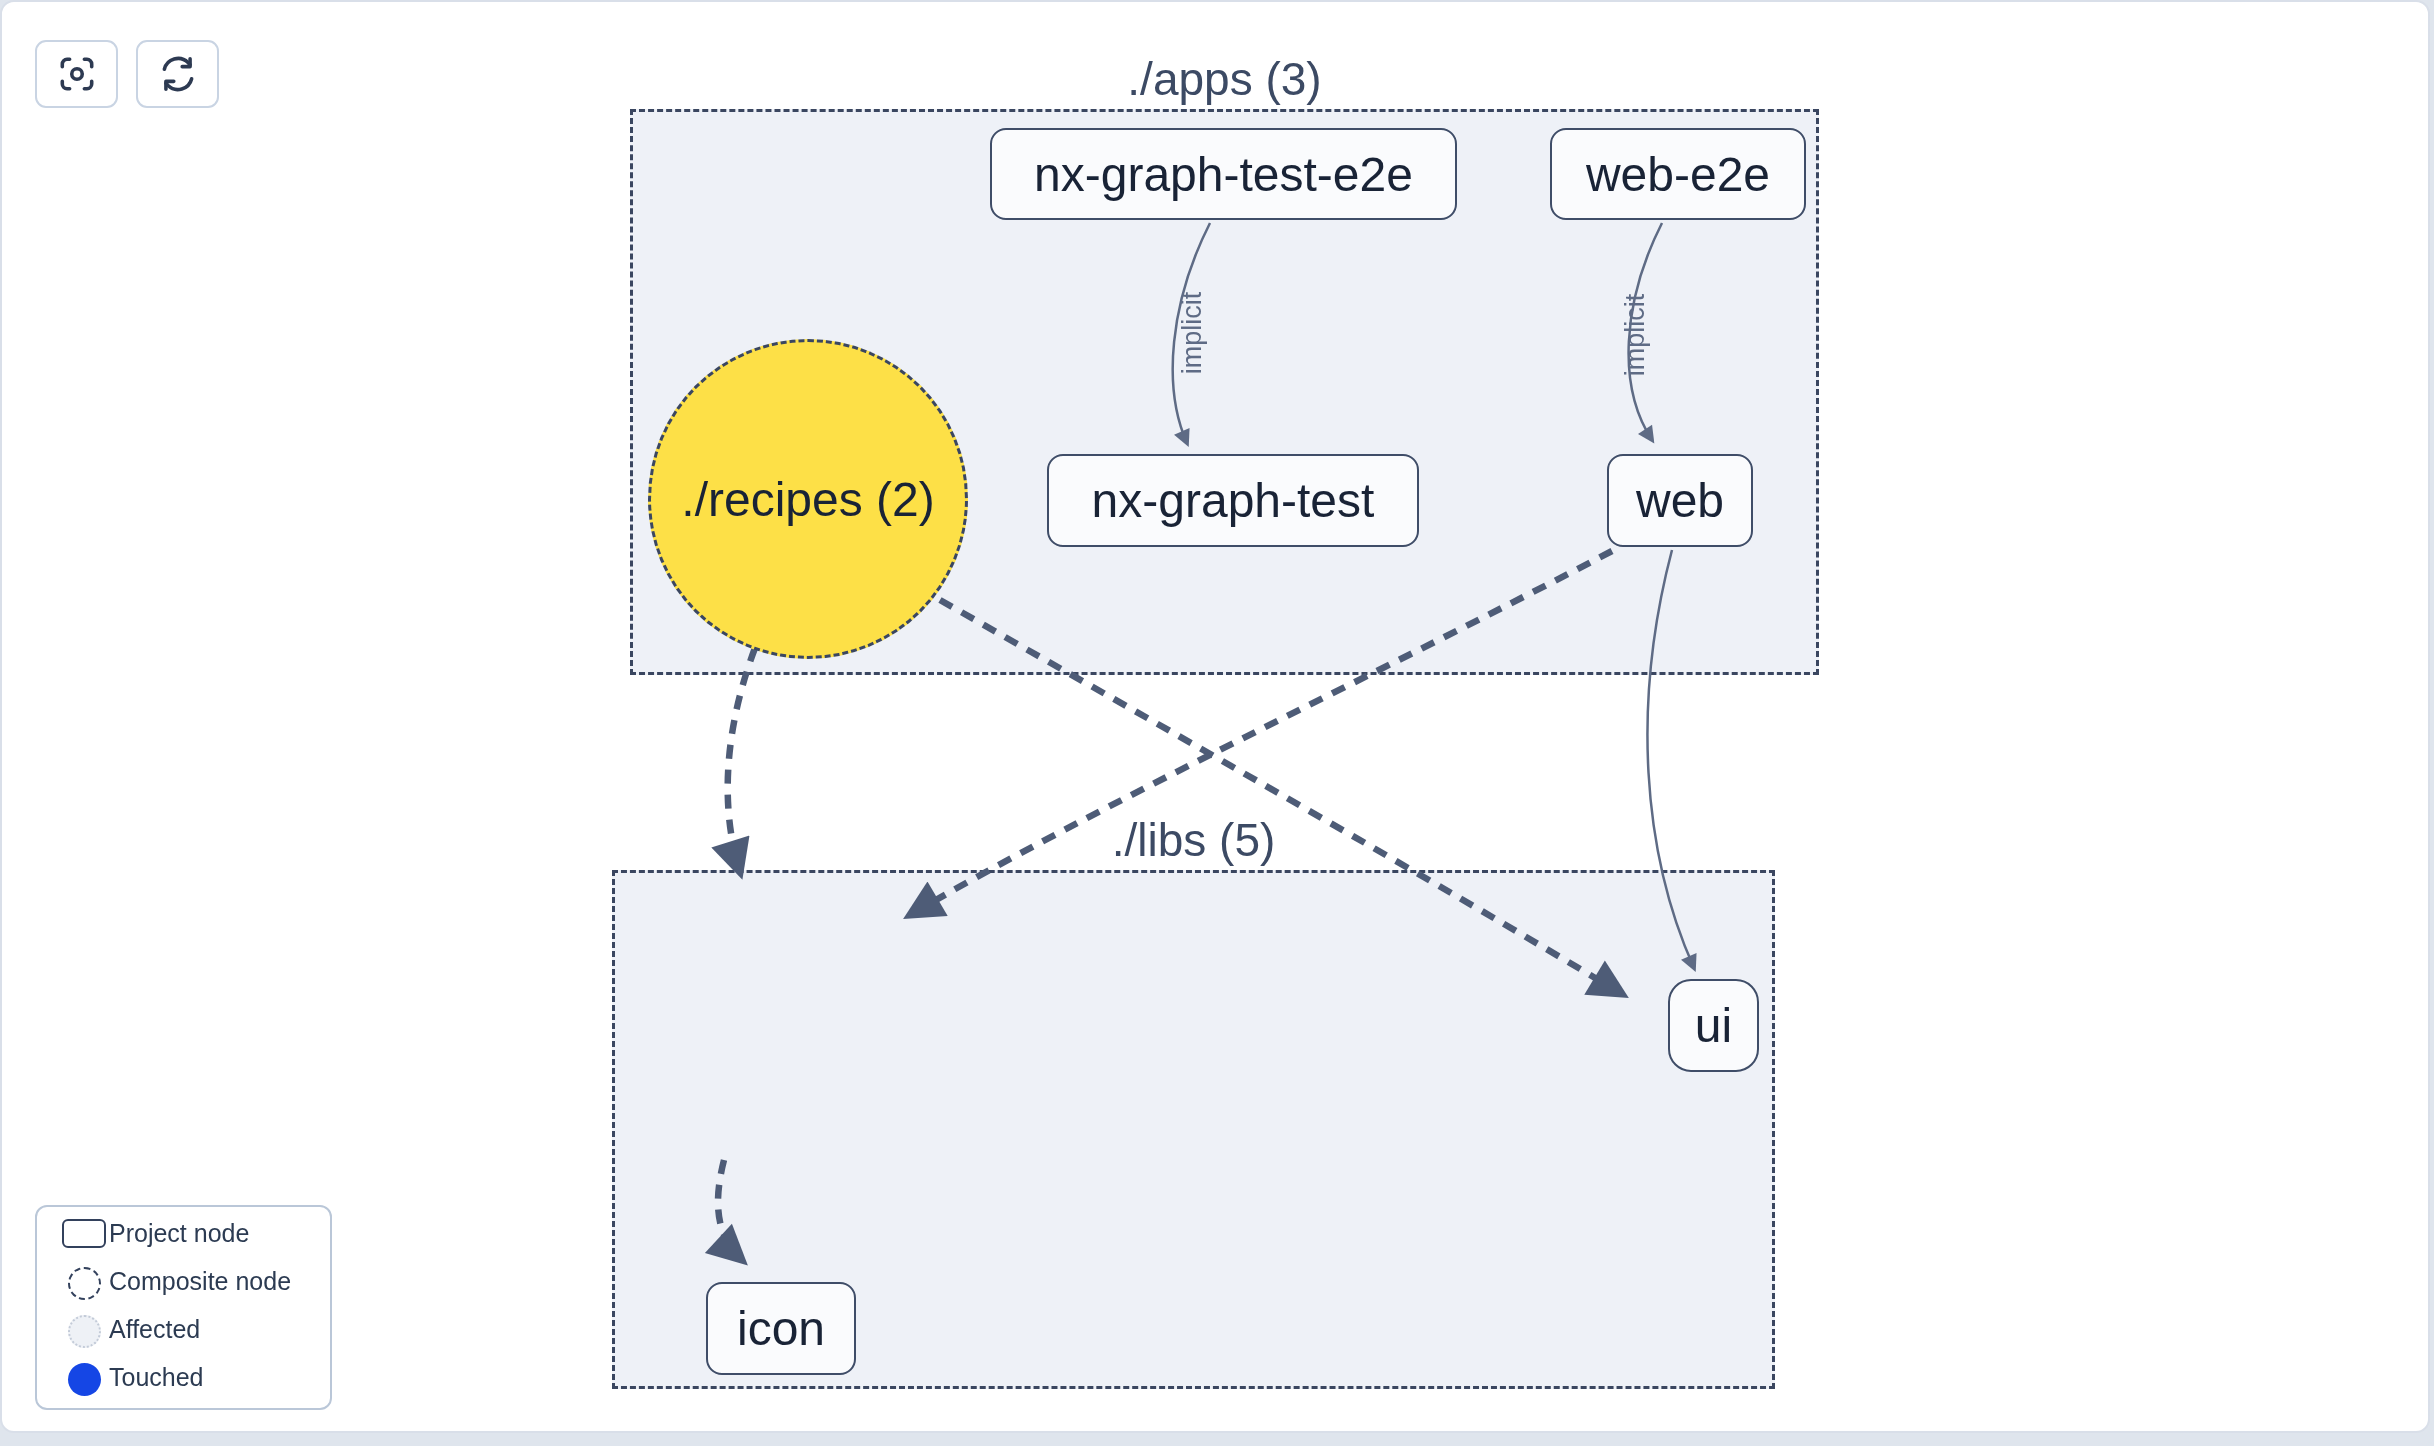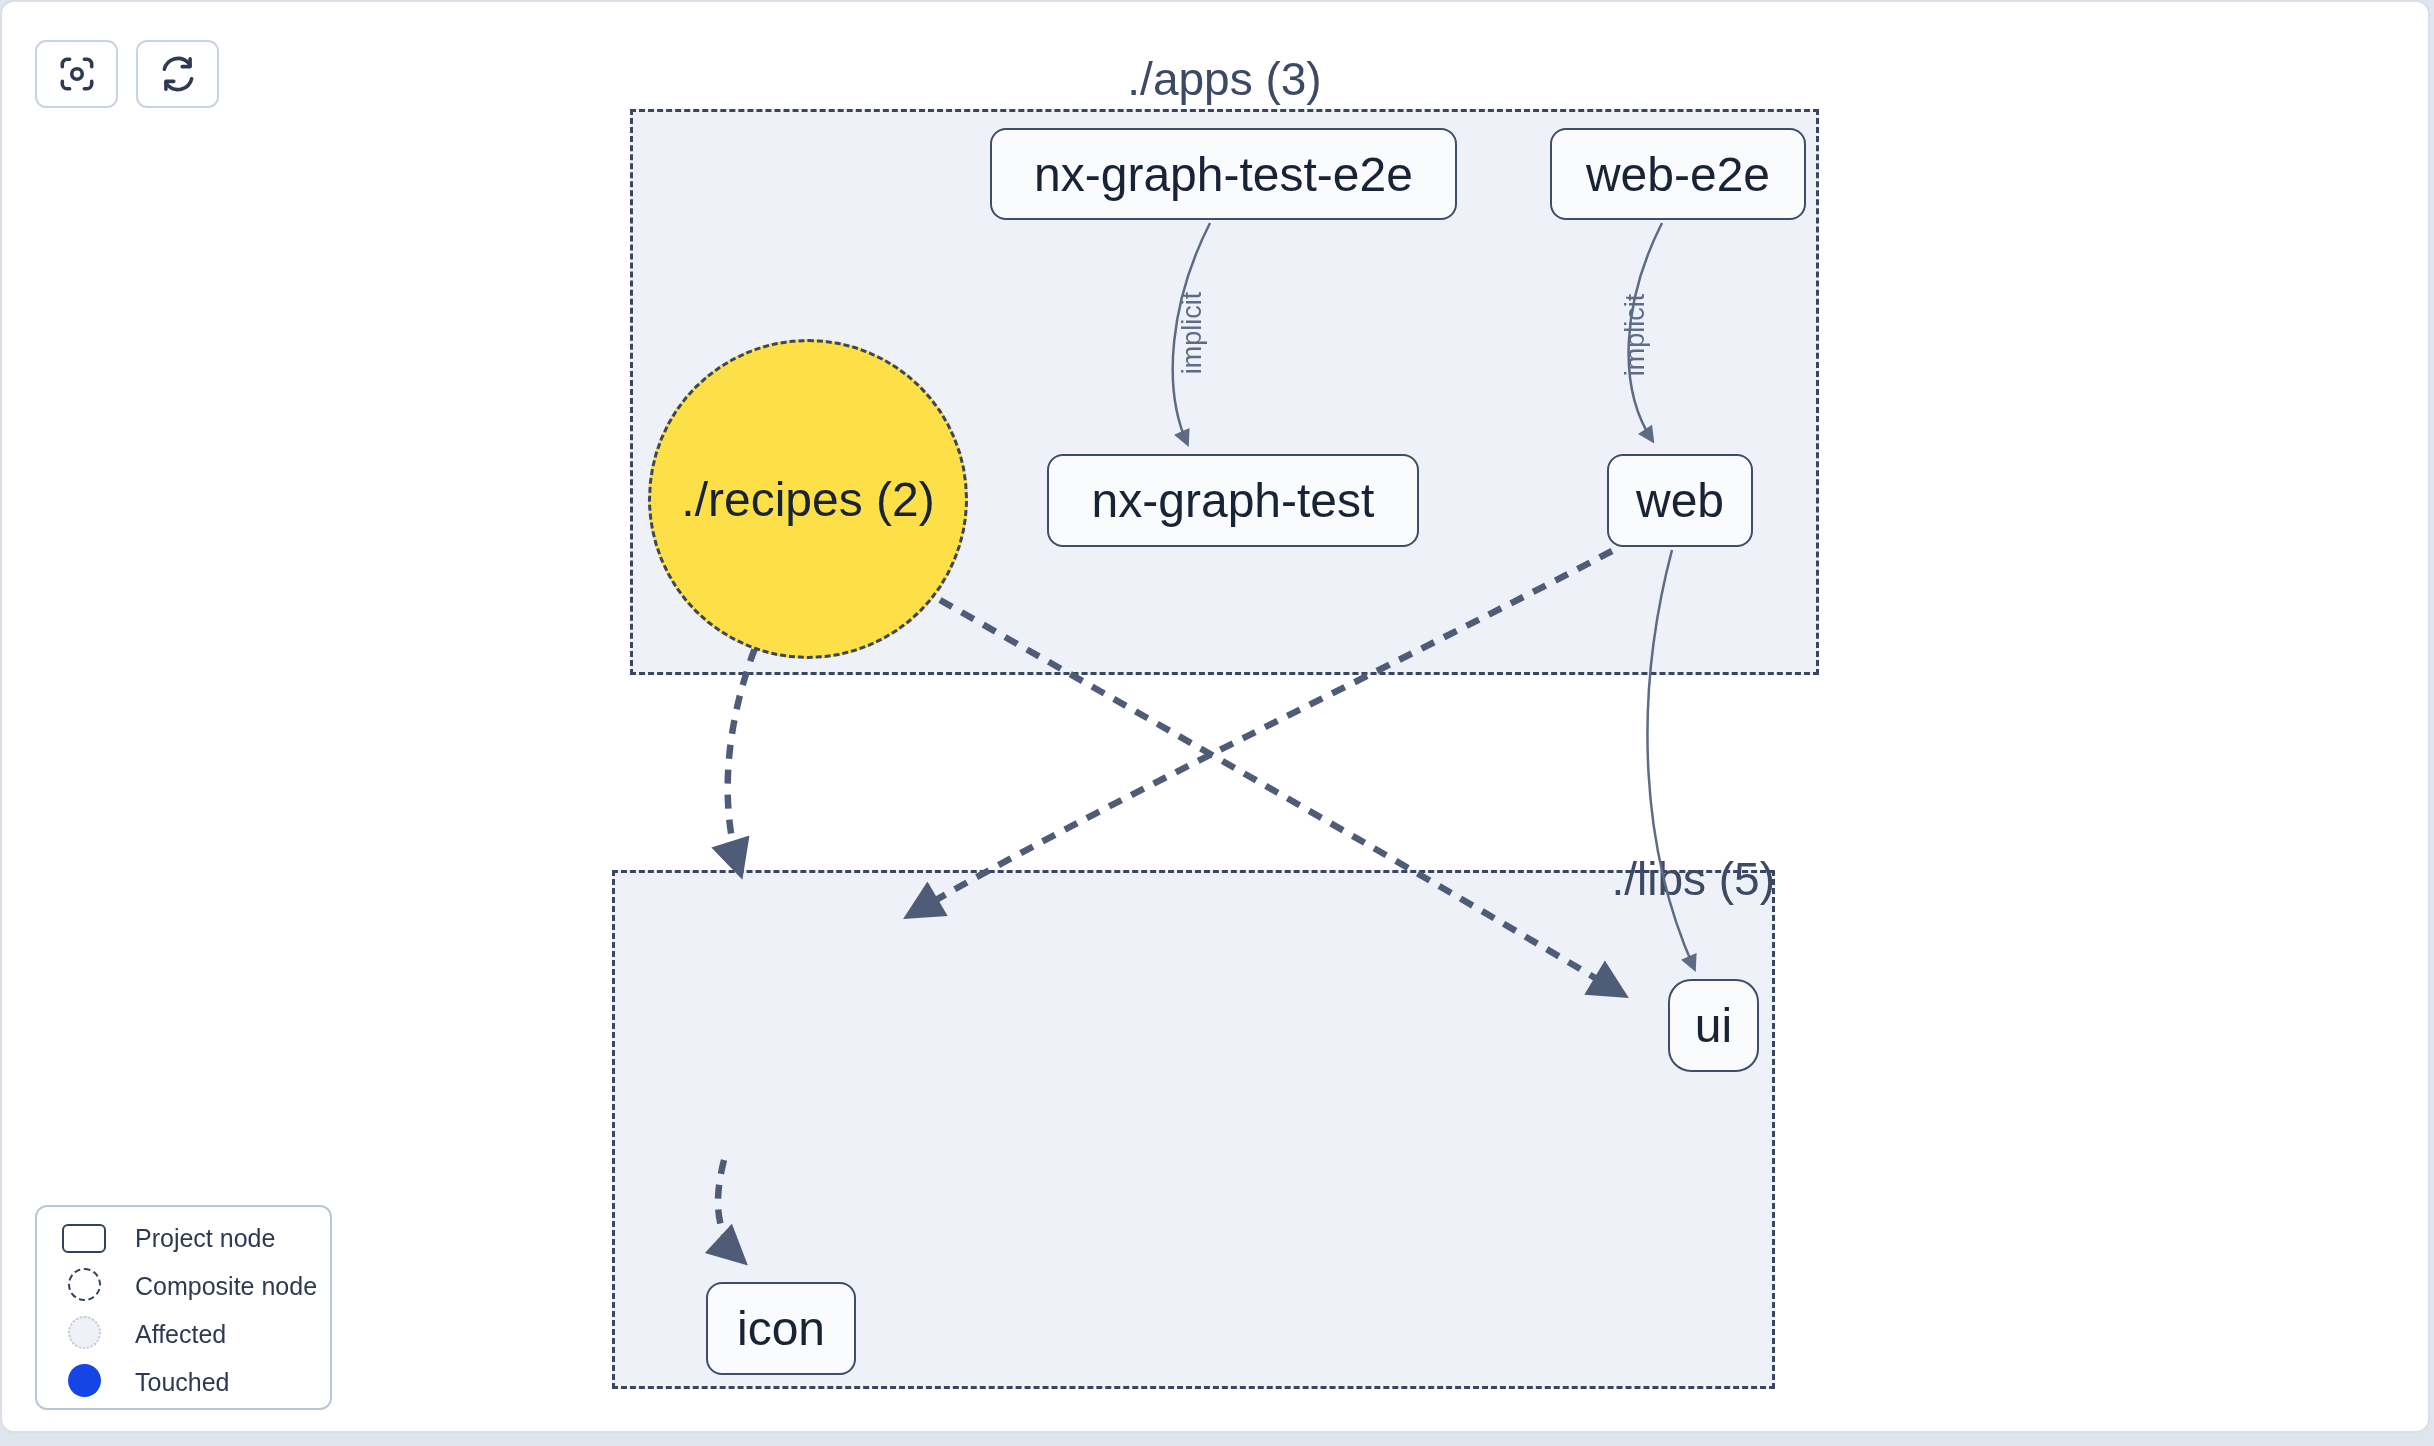--- a/index.html
+++ b/index.html
@@ -42,21 +42,21 @@
   .group-apps{left:628px;top:107px;width:1189px;height:566px;}
   .group-libs{left:610px;top:868px;width:1163px;height:519px;}
   .group-label{
     position:absolute;
     text-align:center;
     font-size:46px;
     color:#3c4a64;
     z-index:1;
   }
   .group-label-apps{left:628px;top:50px;width:1189px;}
-  .group-label-libs{left:610px;top:850px;width:1163px;text-align:right;}
+  .group-label-libs{left:610px;top:811px;width:1163px;}
   
   .edge-label{
     position:absolute;
     font-size:27px;
     color:#5e6b85;
     transform:translate(-50%,-50%) rotate(-90deg);
     white-space:nowrap;
     z-index:1;
   }
   
@@ -98,21 +98,21 @@
     width:297px;height:205px;
     background:#ffffff;
     border:2px solid #bac7d8;
     border-radius:12px;
     box-sizing:border-box;
     z-index:10;
     display:flex;flex-direction:column;justify-content:center;
     padding:10px 0 10px 22px;
     gap:14px;
   }
-  .legend-row{display:flex;align-items:flex-end;gap:26px;height:34px;}
+  .legend-row{display:flex;align-items:flex-start;height:34px;}
   .legend-swatch{width:50px;display:flex;align-items:center;justify-content:center;flex:0 0 50px;}
   .legend-text{font-size:25px;color:#2c3b52;}
   .sw-project{width:44px;height:29px;border:2.5px solid #33415c;border-radius:6px;background:#fff;box-sizing:border-box;}
   .sw-composite{width:33px;height:33px;border:2.5px dashed #33415c;border-radius:50%;background:#fff;box-sizing:border-box;}
   .sw-affected{width:33px;height:33px;border:2px dotted #c3cbd8;border-radius:50%;background:#eef1f6;box-sizing:border-box;}
   .sw-touched{width:33px;height:33px;border-radius:50%;background:#1546e5;box-sizing:border-box;}
 </style>
 </head>
 <body>
 

